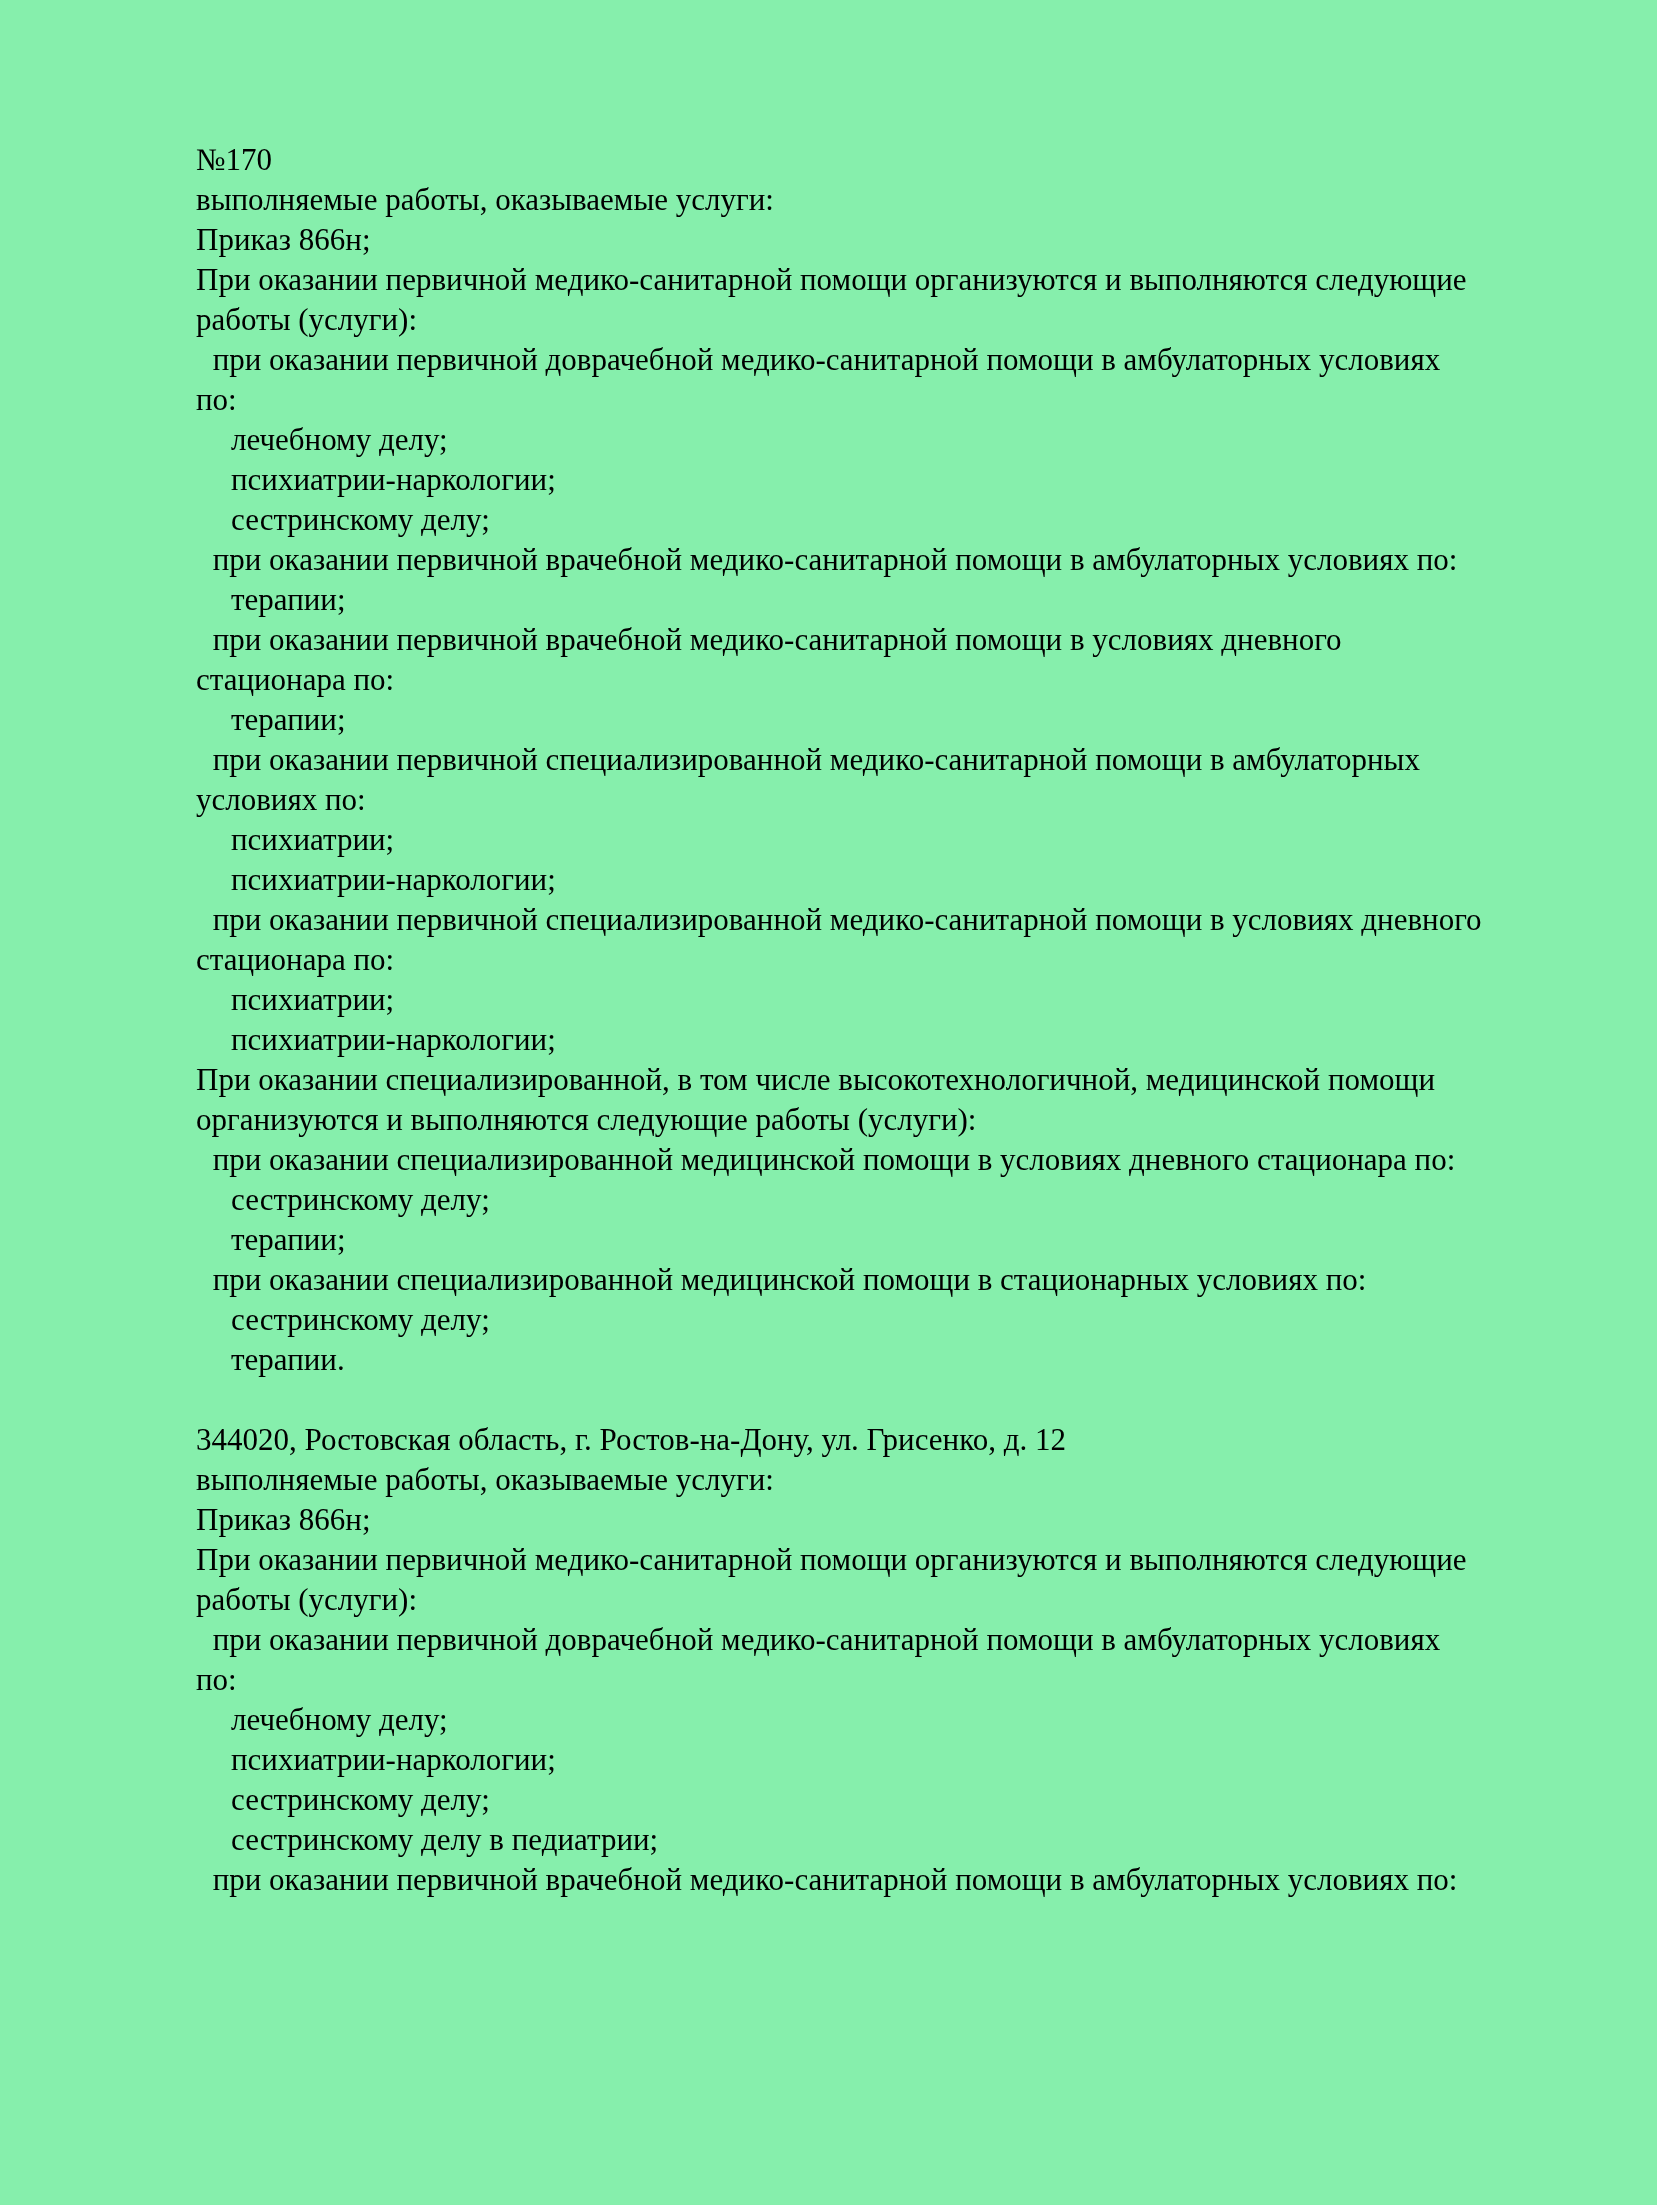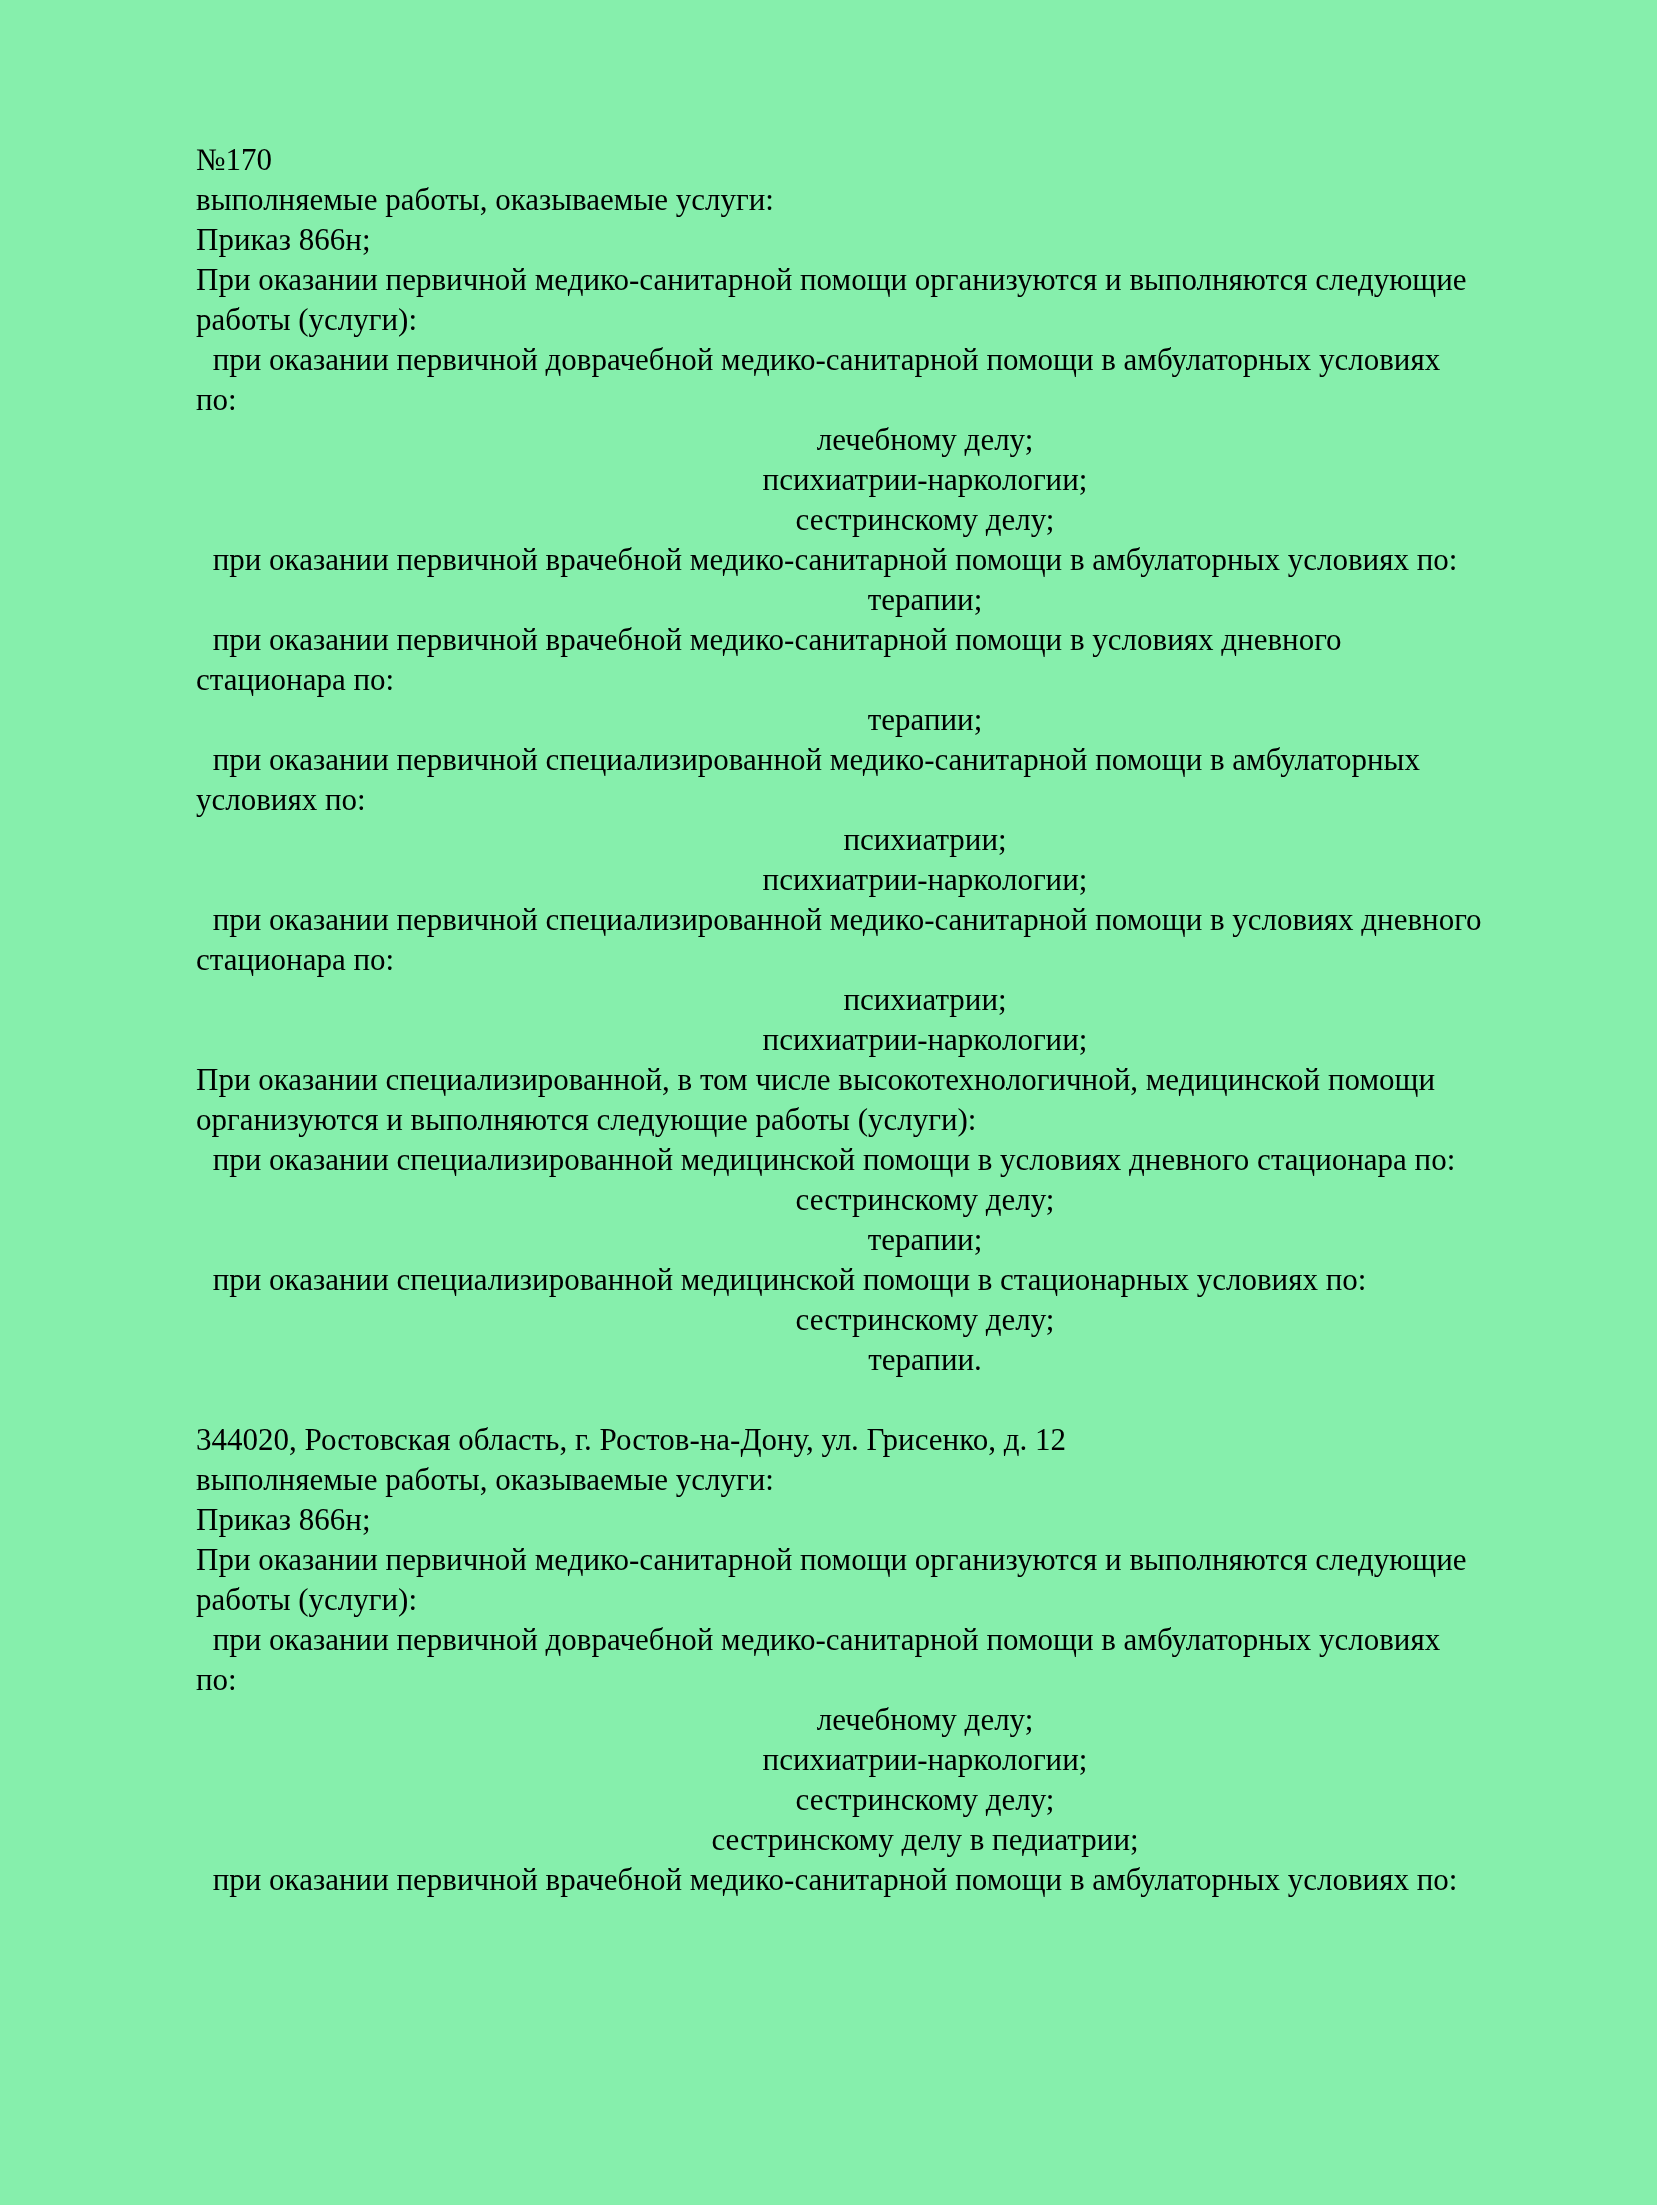--- a/index.html
+++ b/index.html
@@ -30,21 +30,21 @@
     font-family: "Liberation Serif", "DejaVu Serif", serif;
     font-size: 31px;
     line-height: 40px;
     color: #000000;
     white-space: pre;
   }
   .line {
     min-height: 40px;
   }
   .indent-1 { padding-left: 16.7px; }
-  .indent-2 { padding-left: 35px; text-align: center; }
+  .indent-2 { padding-left: 35px; }
 </style>
 </head>
 <body style="background: rgb(255, 255, 255);">
 
 <div class="page">
   <div class="doc" style="color: rgb(0, 0, 0);"><div class="line">№170</div><div class="line">выполняемые работы, оказываемые услуги:</div><div class="line">Приказ 866н;</div><div class="line">При оказании первичной медико-санитарной помощи организуются и выполняются следующие</div><div class="line">работы (услуги):</div><div class="line indent-1">при оказании первичной доврачебной медико-санитарной помощи в амбулаторных условиях</div><div class="line">по:</div><div class="line indent-2">лечебному делу;</div><div class="line indent-2">психиатрии-наркологии;</div><div class="line indent-2">сестринскому делу;</div><div class="line indent-1">при оказании первичной врачебной медико-санитарной помощи в амбулаторных условиях по:</div><div class="line indent-2">терапии;</div><div class="line indent-1">при оказании первичной врачебной медико-санитарной помощи в условиях дневного</div><div class="line">стационара по:</div><div class="line indent-2">терапии;</div><div class="line indent-1">при оказании первичной специализированной медико-санитарной помощи в амбулаторных</div><div class="line">условиях по:</div><div class="line indent-2">психиатрии;</div><div class="line indent-2">психиатрии-наркологии;</div><div class="line indent-1">при оказании первичной специализированной медико-санитарной помощи в условиях дневного</div><div class="line">стационара по:</div><div class="line indent-2">психиатрии;</div><div class="line indent-2">психиатрии-наркологии;</div><div class="line">При оказании специализированной, в том числе высокотехнологичной, медицинской помощи</div><div class="line">организуются и выполняются следующие работы (услуги):</div><div class="line indent-1">при оказании специализированной медицинской помощи в условиях дневного стационара по:</div><div class="line indent-2">сестринскому делу;</div><div class="line indent-2">терапии;</div><div class="line indent-1">при оказании специализированной медицинской помощи в стационарных условиях по:</div><div class="line indent-2">сестринскому делу;</div><div class="line indent-2">терапии.</div><div class="line">&nbsp;</div><div class="line">344020, Ростовская область, г. Ростов-на-Дону, ул. Грисенко, д. 12</div><div class="line">выполняемые работы, оказываемые услуги:</div><div class="line">Приказ 866н;</div><div class="line">При оказании первичной медико-санитарной помощи организуются и выполняются следующие</div><div class="line">работы (услуги):</div><div class="line indent-1">при оказании первичной доврачебной медико-санитарной помощи в амбулаторных условиях</div><div class="line">по:</div><div class="line indent-2">лечебному делу;</div><div class="line indent-2">психиатрии-наркологии;</div><div class="line indent-2">сестринскому делу;</div><div class="line indent-2">сестринскому делу в педиатрии;</div><div class="line indent-1">при оказании первичной врачебной медико-санитарной помощи в амбулаторных условиях по:</div></div>
 </div>
 
 
 </body></html>

